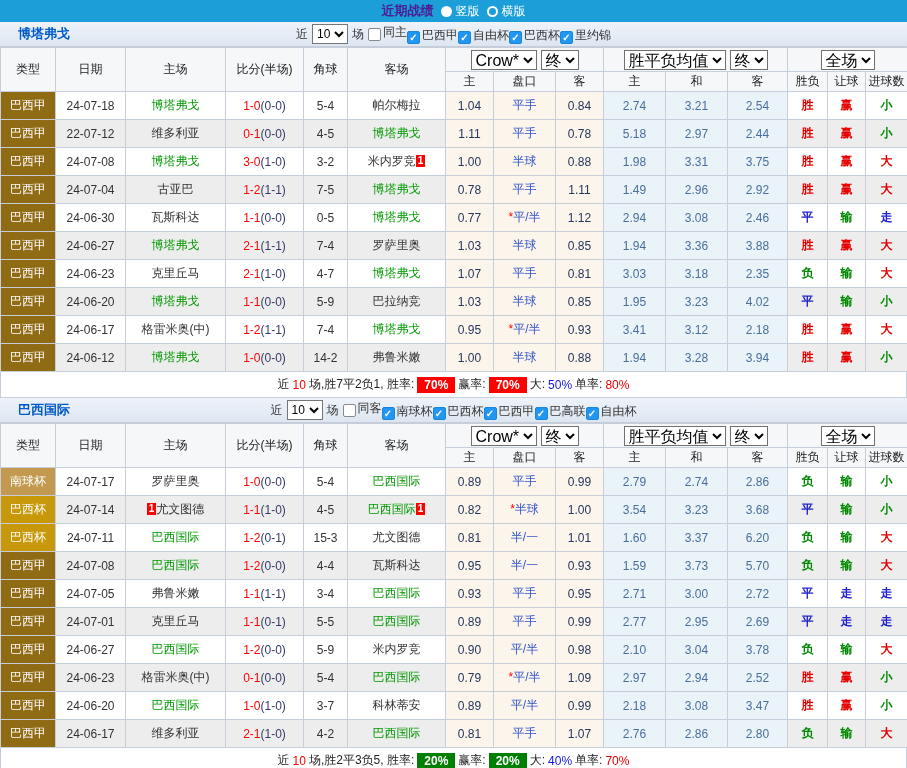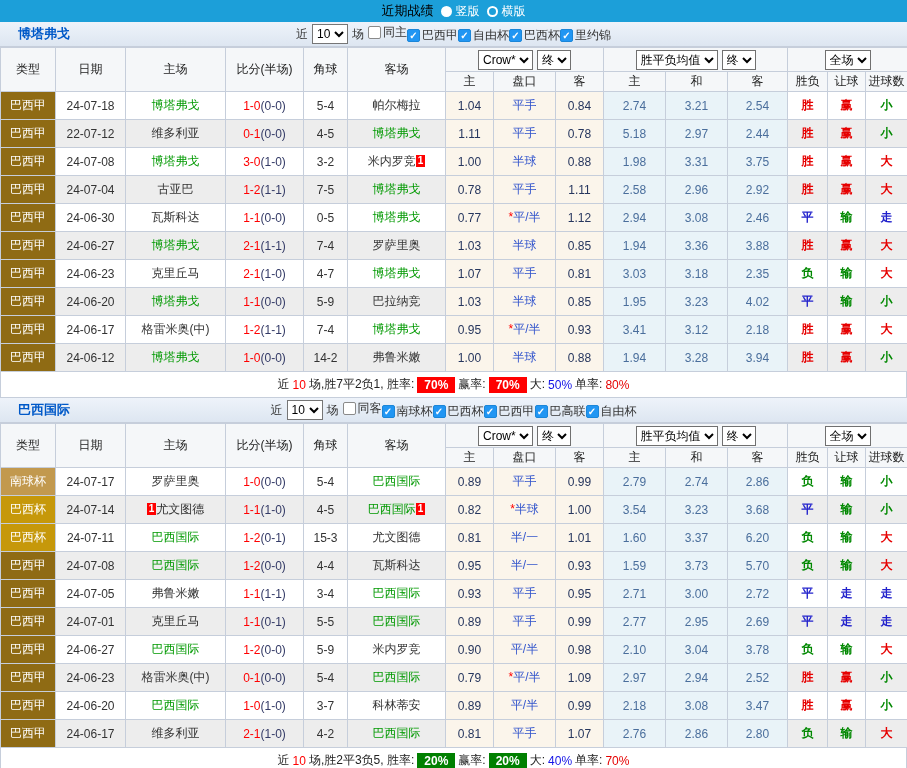--- a/index.html
+++ b/index.html
@@ -9,48 +9,48 @@
     background:#fff;
     width:907px;
   }
   .page { width:907px; height:768px; overflow:hidden; background:#fff; font-size:12px; color:#333; }
 
   
   .topbar {
     height:22px; background:#1c9fd9;
     display:flex; align-items:center; justify-content:center; gap:7px;
   }
-  .topbar-title { color:#000000; font-weight:normal; font-size:13px; }
+  .topbar-title { color:#4c1d95; font-weight:bold; font-size:13px; }
   .radio { width:11px; height:11px; border-radius:50%; border:2px solid #fff; display:inline-block; }
   .radio.sel { background:#fff; }
   .radio-label { color:#fff; font-size:12px; }
   .radio-group { display:flex; align-items:center; gap:4px; }
 
   
   .section-bar {
     height:25px; background:linear-gradient(#eef3fa,#dde6f1);
     display:flex; align-items:center; position:relative;
     border-bottom:1px solid #c6cedb;
   }
   .team-name { position:absolute; left:18px; color:#0059c8; font-weight:bold; font-size:13px; }
   .filters { margin:0 auto; display:flex; align-items:center; gap:4px; }
   .filters select { height:20px; font-size:12px; border:1px solid #767676; background:#fff; }
   .cb { width:13px; height:13px; display:inline-flex; align-items:center; justify-content:center; border-radius:2px; }
   .cb.unchecked { background:#fff; border:1px solid #8a8a8a; }
   .cb.checked { background:#2196f3; border:1px solid #1b86d8; color:#fff; }
   .cb.checked::after { content:"✓"; font-size:10px; font-weight:bold; line-height:1; }
-  .cb-item { display:inline-flex; align-items:center; gap:2px; }
+  .cb-item { display:inline-flex; align-items:flex-end; gap:2px; }
 
   
   table { border-collapse:collapse; table-layout:fixed; width:907px; }
   th, td { border:1px solid #c6cedb; text-align:center; padding:0; white-space:nowrap; overflow:hidden; }
   thead th { background:#f5f7f9; font-weight:normal; color:#222; font-size:12px; }
   thead tr.h1 th { height:24px; }
   thead tr.h2 th { height:20px; }
-  thead select { height:20px; font-size:12px; border:1px solid #707070; background:#fff; margin:0 2px; }
+  thead select { height:20px; font-size:16px; border:1px solid #707070; background:#fff; margin:0 2px; }
   tbody td { height:28px; font-size:12px; }
   tbody tr.alt td.plain { background:#ededed; }
   td.plain { background:#fff; }
   td.type  { color:#fff; }
   td.cream { background:#fbf5eb; }
   td.blue  { background:#e9f3f8; }
   .team { color:#333; }
   .team.green { color:#009900; }
   .ft { color:#ff0000; }
   .ht { color:#333a66; }
@@ -216,21 +216,21 @@
           <tr class="alt">
             <td class="type" style="background: rgb(143, 107, 20);"><span>巴西甲</span></td>
             <td class="plain"><span>24-07-04</span></td>
             <td class="plain"><span class="team">古亚巴</span></td>
             <td class="plain"><span class="ft">1-2</span><span class="ht">(1-1)</span></td>
             <td class="plain"><span>7-5</span></td>
             <td class="plain"><span class="team green">博塔弗戈</span></td>
             <td class="cream"><span class="crow-num">0.78</span></td>
             <td class="cream"><span class="handicap">平手</span></td>
             <td class="cream"><span class="crow-num">1.11</span></td>
-            <td class="blue"><span class="avg-num">2.58</span></td>
+            <td class="blue"><span class="avg-num">1.49</span></td>
             <td class="blue"><span class="avg-num">2.96</span></td>
             <td class="blue"><span class="avg-num">2.92</span></td>
             <td class="plain"><span style="color: rgb(230, 0, 0); font-weight: bold;">胜</span></td>
             <td class="plain"><span style="color: rgb(230, 0, 0); font-weight: bold;">赢</span></td>
             <td class="plain"><span style="color: rgb(230, 0, 0); font-weight: bold;">大</span></td>
           </tr>
           <tr>
             <td class="type" style="background: rgb(143, 107, 20);"><span>巴西甲</span></td>
             <td class="plain"><span>24-06-30</span></td>
             <td class="plain"><span class="team">瓦斯科达</span></td>

